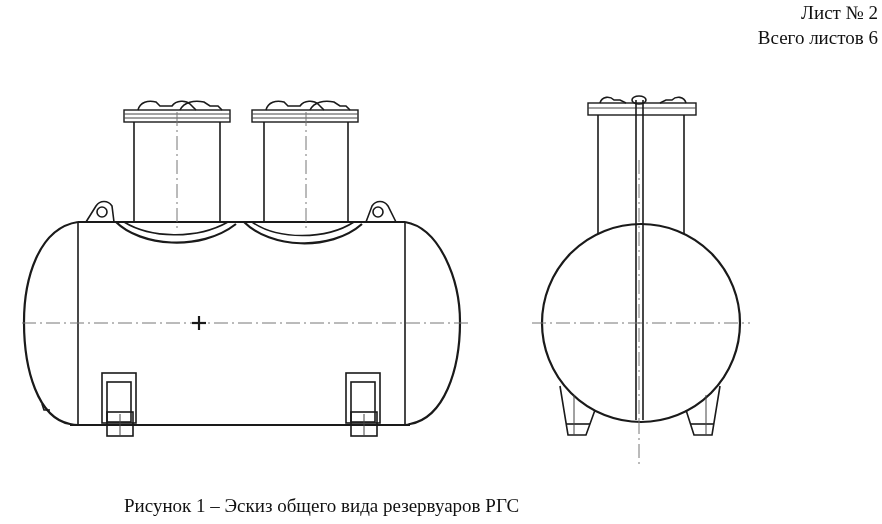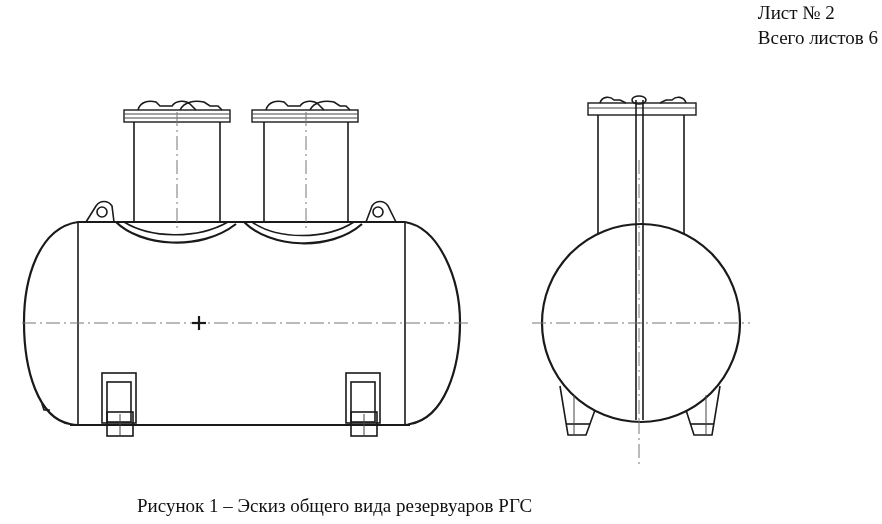--- a/index.html
+++ b/index.html
@@ -1,22 +1,22 @@
 <!DOCTYPE html>
 <html><head>
   <meta charset="utf-8">
   <style>
     html, body { margin: 0; padding: 0; background: #ffffff; }
     body { width: 882px; height: 524px; position: relative; overflow: hidden;
            font-family: "Liberation Serif", "DejaVu Serif", serif; color: #111; }
-    .header { position: absolute; right: 4px; top: 0px; 
+    .header { position: absolute; right: 4px; top: 0px; text-align: right;
               font-size: 19px; line-height: 25px; }
     .header div { white-space: nowrap; }
     .drawing { position: absolute; left: 0; top: 0; width: 882px; height: 524px; }
-    .caption { position: absolute; left: 137px; top: 495px; font-size: 19px;
+    .caption { position: absolute; left: 124px; top: 495px; font-size: 19px;
                white-space: nowrap; }
     svg .ln { fill: none; stroke: #1a1a1a; stroke-width: 1.6; }
     svg .thk { fill: none; stroke: #1a1a1a; stroke-width: 2.2; }
     svg .thin { fill: none; stroke: #444; stroke-width: 1; }
     svg .ax { fill: none; stroke: #777; stroke-width: 1; stroke-dasharray: 14 4 2 4; }
     svg .fill { fill: #fff; stroke: #1a1a1a; stroke-width: 1.4; }
   </style>
 </head>
 <body>
 

